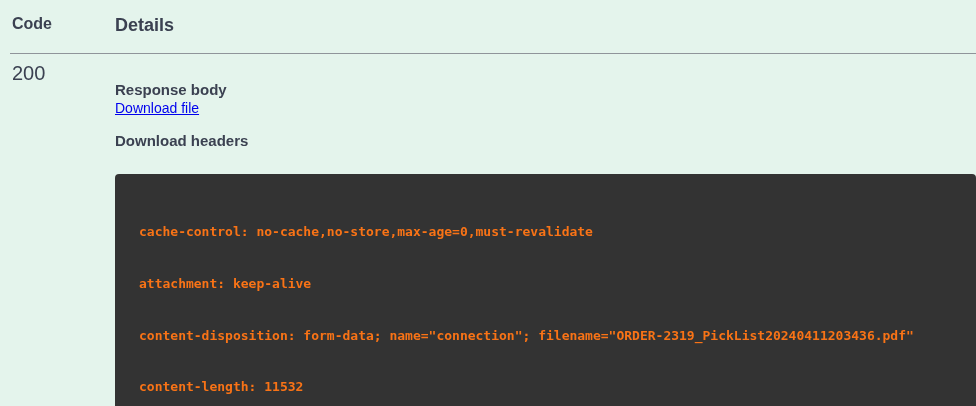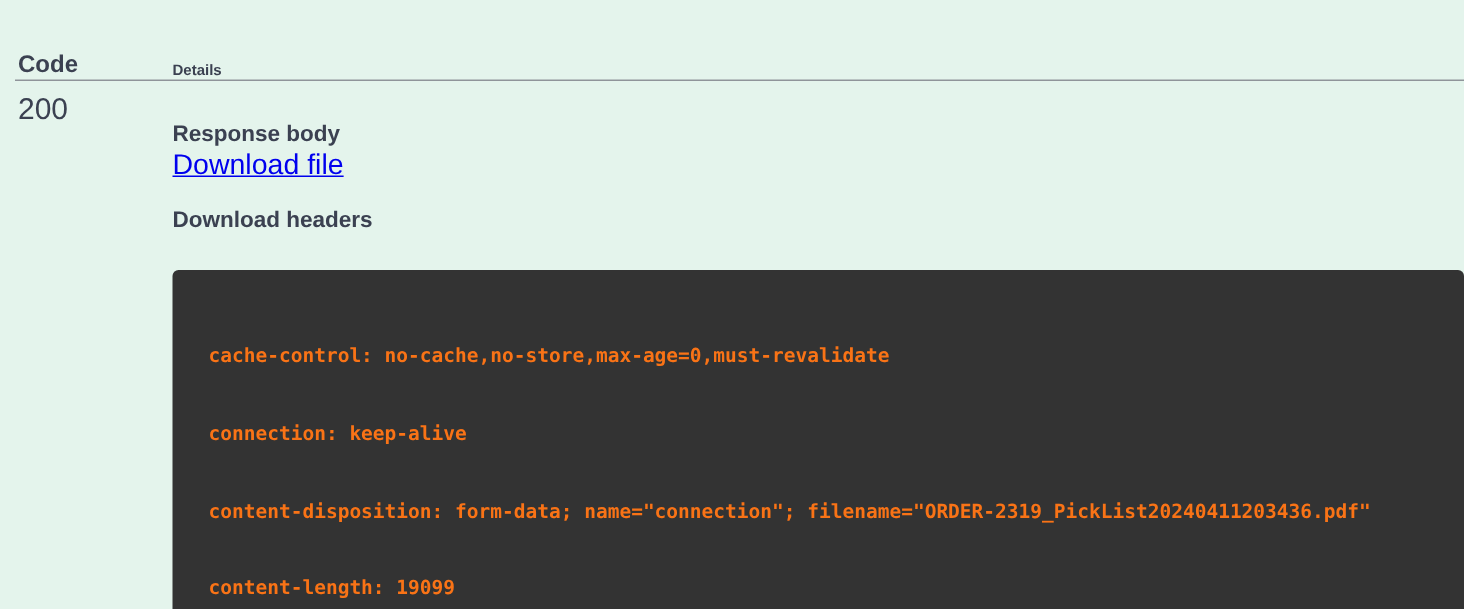--- a/index.html
+++ b/index.html
@@ -9,32 +9,32 @@
   body {
     width: 976px;
     height: 406px;
     overflow: hidden;
     background: #e4f4ec;
     color: #3b4151;
     font-family: "Liberation Sans", sans-serif;
   }
   .header-row {
     display: flex;
-    align-items: flex-end;
+    align-items: flex-start;
     box-sizing: border-box;
     height: 53px;
     padding: 15px 0 0 12px;
   }
   .col-code-h {
     width: 103px;
     font-size: 16px;
     font-weight: bold;
   }
   .col-details-h {
-    font-size: 10px;
+    font-size: 18px;
     font-weight: bold;
   }
   .divider {
     border: 0;
     border-top: 1px solid #8f949a;
     margin: 0 0 0 10px;
   }
   .data-row {
     display: flex;
     padding: 8px 0 0 12px;
@@ -51,21 +51,21 @@
     min-width: 0;
   }
   .section-label {
     font-size: 15px;
     font-weight: bold;
   }
   .lbl-body { margin-top: 19px; }
   .lbl-headers { margin-top: 16px; }
   .download-link {
     margin-top: 2px;
-    font-size: 19px;
+    font-size: 14px;
     color: #0000ee;
     text-decoration: underline;
     cursor: pointer;
   }
   .headers-block {
     align-self: stretch;
     margin-top: 25px;
     box-sizing: border-box;
     height: 262px;
     padding: 15px 10px 13px 24px;
@@ -90,23 +90,23 @@
   </div>
   <hr class="divider">
   <div class="data-row">
     <div class="col-code">200</div>
     <div class="col-details">
       <div class="section-label lbl-body">Response body</div>
       <a class="download-link" href="#">Download file</a>
       <div class="section-label lbl-headers">Download headers</div>
       <div class="headers-block">
         <div>cache-control: no-cache,no-store,max-age=0,must-revalidate</div>
-        <div>connection: keep-alive</div>
+        <div>attachment: keep-alive</div>
         <div>content-disposition: form-data; name="connection"; filename="ORDER-2319_PickList20240411203436.pdf"</div>
-        <div>content-length: 19099</div>
+        <div>content-length: 11532</div>
         
         
         
         
         
         
         
         
       </div>
     </div>

